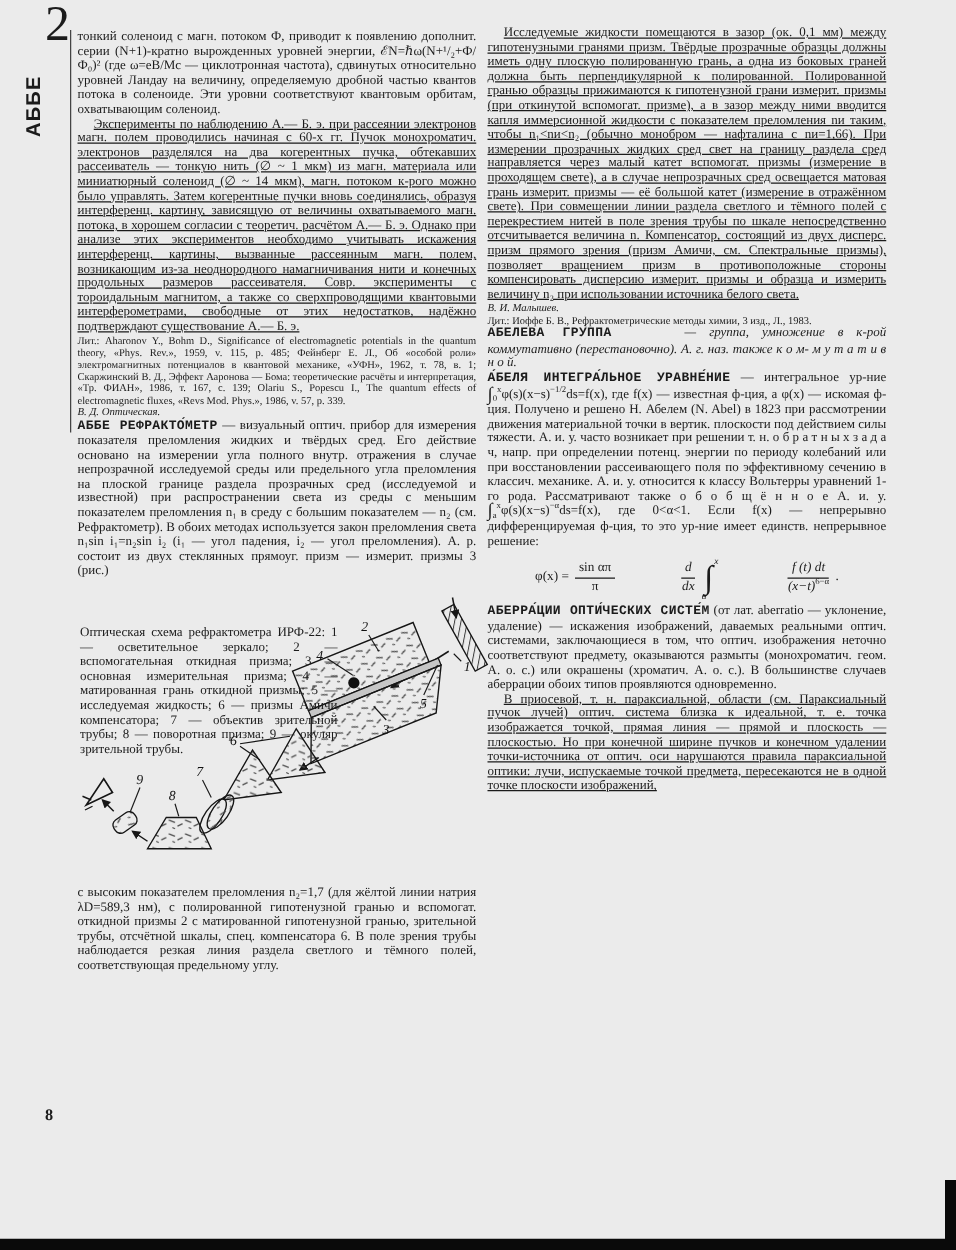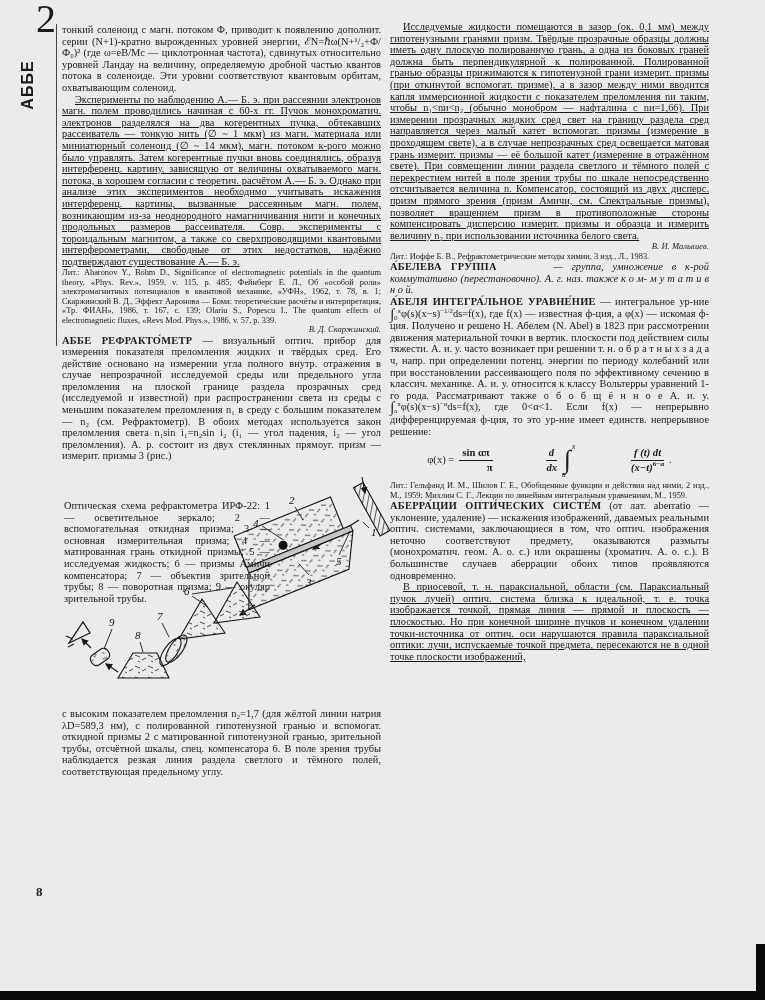--- a/index.html
+++ b/index.html
@@ -6,23 +6,23 @@
   body{
     width:765px;height:1000px;position:relative;overflow:hidden;
     background:#ebebeb;color:#1b1b1b;
     font-family:"Liberation Serif","DejaVu Serif",serif;
   }
   .col{position:absolute;width:319px;font-size:10.4px;line-height:11.6px;text-align:justify;}
   #col-left{left:62px;top:24px;}
   #col-right{left:390px;top:21px;}
   p{margin:0;padding:0;}
   .ind{text-indent:13px;text-decoration:underline;}
-  .head{font-weight:bold;letter-spacing:.3px;}
+  .head{font-weight:bold;letter-spacing:.3px;font-family:Liberation Mono, monospace;}
   .lit{font-size:8.4px;line-height:9.4px;text-align:justify;margin-top:1px;}
-  .sig{display:block;text-align:right;font-style:italic;font-size:8.6px;line-height:9.6px;}
+  .sig{display:block;font-style:italic;font-size:8.6px;line-height:9.6px;}
   .it{font-style:italic;margin-left:48px;}
   sub,sup{font-size:7px;line-height:0;}
   .ifrm{white-space:nowrap;}
   .bigint{font-size:15px;vertical-align:-2px;letter-spacing:0;}
   .margin-num{position:absolute;left:36px;top:-2px;font-size:40px;line-height:42px;font-weight:normal;}
   .margin-word{
     position:absolute;left:-16px;top:74px;width:92px;height:22px;
     transform:rotate(-90deg);text-align:center;
     font-family:"Liberation Sans","DejaVu Sans",sans-serif;font-weight:bold;font-size:16px;letter-spacing:1px;
   }
@@ -30,21 +30,21 @@
   .vrule{position:absolute;left:56px;top:24px;width:1px;height:322px;background:#444;}
   .bottom-bar{position:absolute;left:0;top:991px;width:765px;height:9px;background:#0a0a0a;}
   .corner-bar{position:absolute;left:756px;top:944px;width:9px;height:56px;background:#0a0a0a;}
   
   .figwrap{position:relative;height:232px;margin-top:14px;}
   .figcap{position:absolute;left:2px;top:24px;width:206px;}
   .figsvg{position:absolute;left:-6px;top:0;}
   svg text{font-family:"Liberation Serif","DejaVu Serif",serif;font-style:italic;font-size:11px;fill:#111;}
   
   .dform{display:flex;justify-content:center;align-items:center;gap:5px;margin:6px 0 4px 0;font-size:10.6px;}
-  .frac{display:inline-block;text-align:right;vertical-align:middle;font-weight:bold;}
+  .frac{display:inline-block;text-align:center;vertical-align:middle;}
   .frac .top{display:block;border-bottom:1px solid #1b1b1b;padding:0 3px 1px 3px;}
   .frac .bot{display:block;padding-top:1px;}
   .intwrap{position:relative;display:inline-block;width:16px;height:34px;}
   .intwrap .glyph{font-size:26px;line-height:34px;position:absolute;left:2px;top:0;}
   .intwrap .hi{position:absolute;left:10px;top:-2px;font-size:7.5px;font-style:italic;}
   .intwrap .lo{position:absolute;left:0px;bottom:-3px;font-size:7.5px;font-style:italic;}
 </style>
 </head>
 <body>
 
@@ -53,21 +53,21 @@
 <div class="vrule"></div>
 <div class="page-num">8</div>
 <div class="bottom-bar"></div>
 <div class="corner-bar"></div>
 
 <div class="col" id="col-left">
   <p>тонкий соленоид с магн. потоком Ф, приводит к появлению дополнит. серии (N+1)-кратно вырожденных уровней энергии, ℰN=ℏω(N+¹/₂+Ф/Ф₀)² (где ω=eB/Mc — циклотронная частота), сдвинутых относительно уровней Ландау на величину, определяемую дробной частью квантов потока в соленоиде. Эти уровни соответствуют квантовым орбитам, охватывающим соленоид.</p>
   <p class="ind">Эксперименты по наблюдению А.— Б. э. при рассеянии электронов магн. полем проводились начиная с 60-х гг. Пучок монохроматич. электронов разделялся на два когерентных пучка, обтекавших рассеиватель — тонкую нить (∅ ~ 1 мкм) из магн. материала или миниатюрный соленоид (∅ ~ 14 мкм), магн. потоком к-рого можно было управлять. Затем когерентные пучки вновь соединялись, образуя интерференц. картину, зависящую от величины охватываемого магн. потока, в хорошем согласии с теоретич. расчётом А.— Б. э. Однако при анализе этих экспериментов необходимо учитывать искажения интерференц. картины, вызванные рассеянным магн. полем, возникающим из-за неоднородного намагничивания нити и конечных продольных размеров рассеивателя. Совр. эксперименты с тороидальным магнитом, а также со сверхпроводящими квантовыми интерферометрами, свободные от этих недостатков, надёжно подтверждают существование А.— Б. э.</p>
   <div class="lit">
     <span>Лит.: Aharonov Y., Bohm D., Significance of electromagnetic potentials in the quantum theory, «Phys. Rev.», 1959, v. 115, p. 485; Фейнберг Е. Л., Об «особой роли» электромагнитных потенциалов в квантовой механике, «УФН», 1962, т. 78, в. 1; Скаржинский В. Д., Эффект Ааронова — Бома: теоретические расчёты и интерпретация, «Тр. ФИАН», 1986, т. 167, с. 139; Olariu S., Popescu I., The quantum effects of electromagnetic fluxes, «Revs Mod. Phys.», 1986, v. 57, p. 339.</span>
-    <span class="sig">В. Д. Скаржинский.</span>
+    <span class="sig">В. Д. Оптическая.</span>
   </div>
   <p><span class="head">АББЕ РЕФРАКТО́МЕТР</span><span> — визуальный оптич. прибор для измерения показателя преломления жидких и твёрдых сред. Его действие основано на измерении угла полного внутр. отражения в случае непрозрачной исследуемой среды или предельного угла преломления на плоской границе раздела прозрачных сред (исследуемой и известной) при распространении света из среды с меньшим показателем преломления n₁ в среду с большим показателем — n₂ (см. Рефрактометр). В обоих методах используется закон преломления света n₁sin i₁=n₂sin i₂ (i₁ — угол падения, i₂ — угол преломления). А. р. состоит из двух стеклянных прямоуг. призм — измерит. призмы 3 (рис.)</span></p>
 
   <div class="figwrap">
     <svg class="figsvg" width="336" height="232" viewBox="0 0 336 232">
       <defs>
         <marker id="arr" markerWidth="7" markerHeight="7" refX="5" refY="3" orient="auto">
           <path d="M0,0 L6,3 L0,6 z" fill="#161616"></path>
         </marker>
         <pattern id="h1" width="5" height="5" patternUnits="userSpaceOnUse" patternTransform="rotate(40)">
@@ -172,18 +172,17 @@
         <span class="lo">a</span>
       </span>
     <span class="frac">
         <span class="top it">f (t) dt</span>
         <span class="bot"><span class="it">(x−t)</span><sup>6−α</sup></span>
       </span>
     <span>.</span>
   </div>
 
   <div class="lit">
-    <span>Лит.: Гельфанд И. М., Шилов Г. Е., Обобщенные функции и действия над ними, 2 изд., М., 1959; Михлин С. Г., Лекции по линейным интегральным уравнениям, М., 1959.</span>
   </div>
 
   <p><span class="head">АБЕРРА́ЦИИ ОПТИ́ЧЕСКИХ СИСТЕ́М</span><span> (от лат. aberratio — уклонение, удаление) — искажения изображений, даваемых реальными оптич. системами, заключающиеся в том, что оптич. изображения неточно соответствуют предмету, оказываются размыты (монохроматич. геом. А. о. с.) или окрашены (хроматич. А. о. с.). В большинстве случаев аберрации обоих типов проявляются одновременно.</span></p>
   <p class="ind">В приосевой, т. н. параксиальной, области (см. Параксиальный пучок лучей) оптич. система близка к идеальной, т. е. точка изображается точкой, прямая линия — прямой и плоскость — плоскостью. Но при конечной ширине пучков и конечном удалении точки-источника от оптич. оси нарушаются правила параксиальной оптики: лучи, испускаемые точкой предмета, пересекаются не в одной точке плоскости изображений,</p>
 </div>
 
 </body></html>

